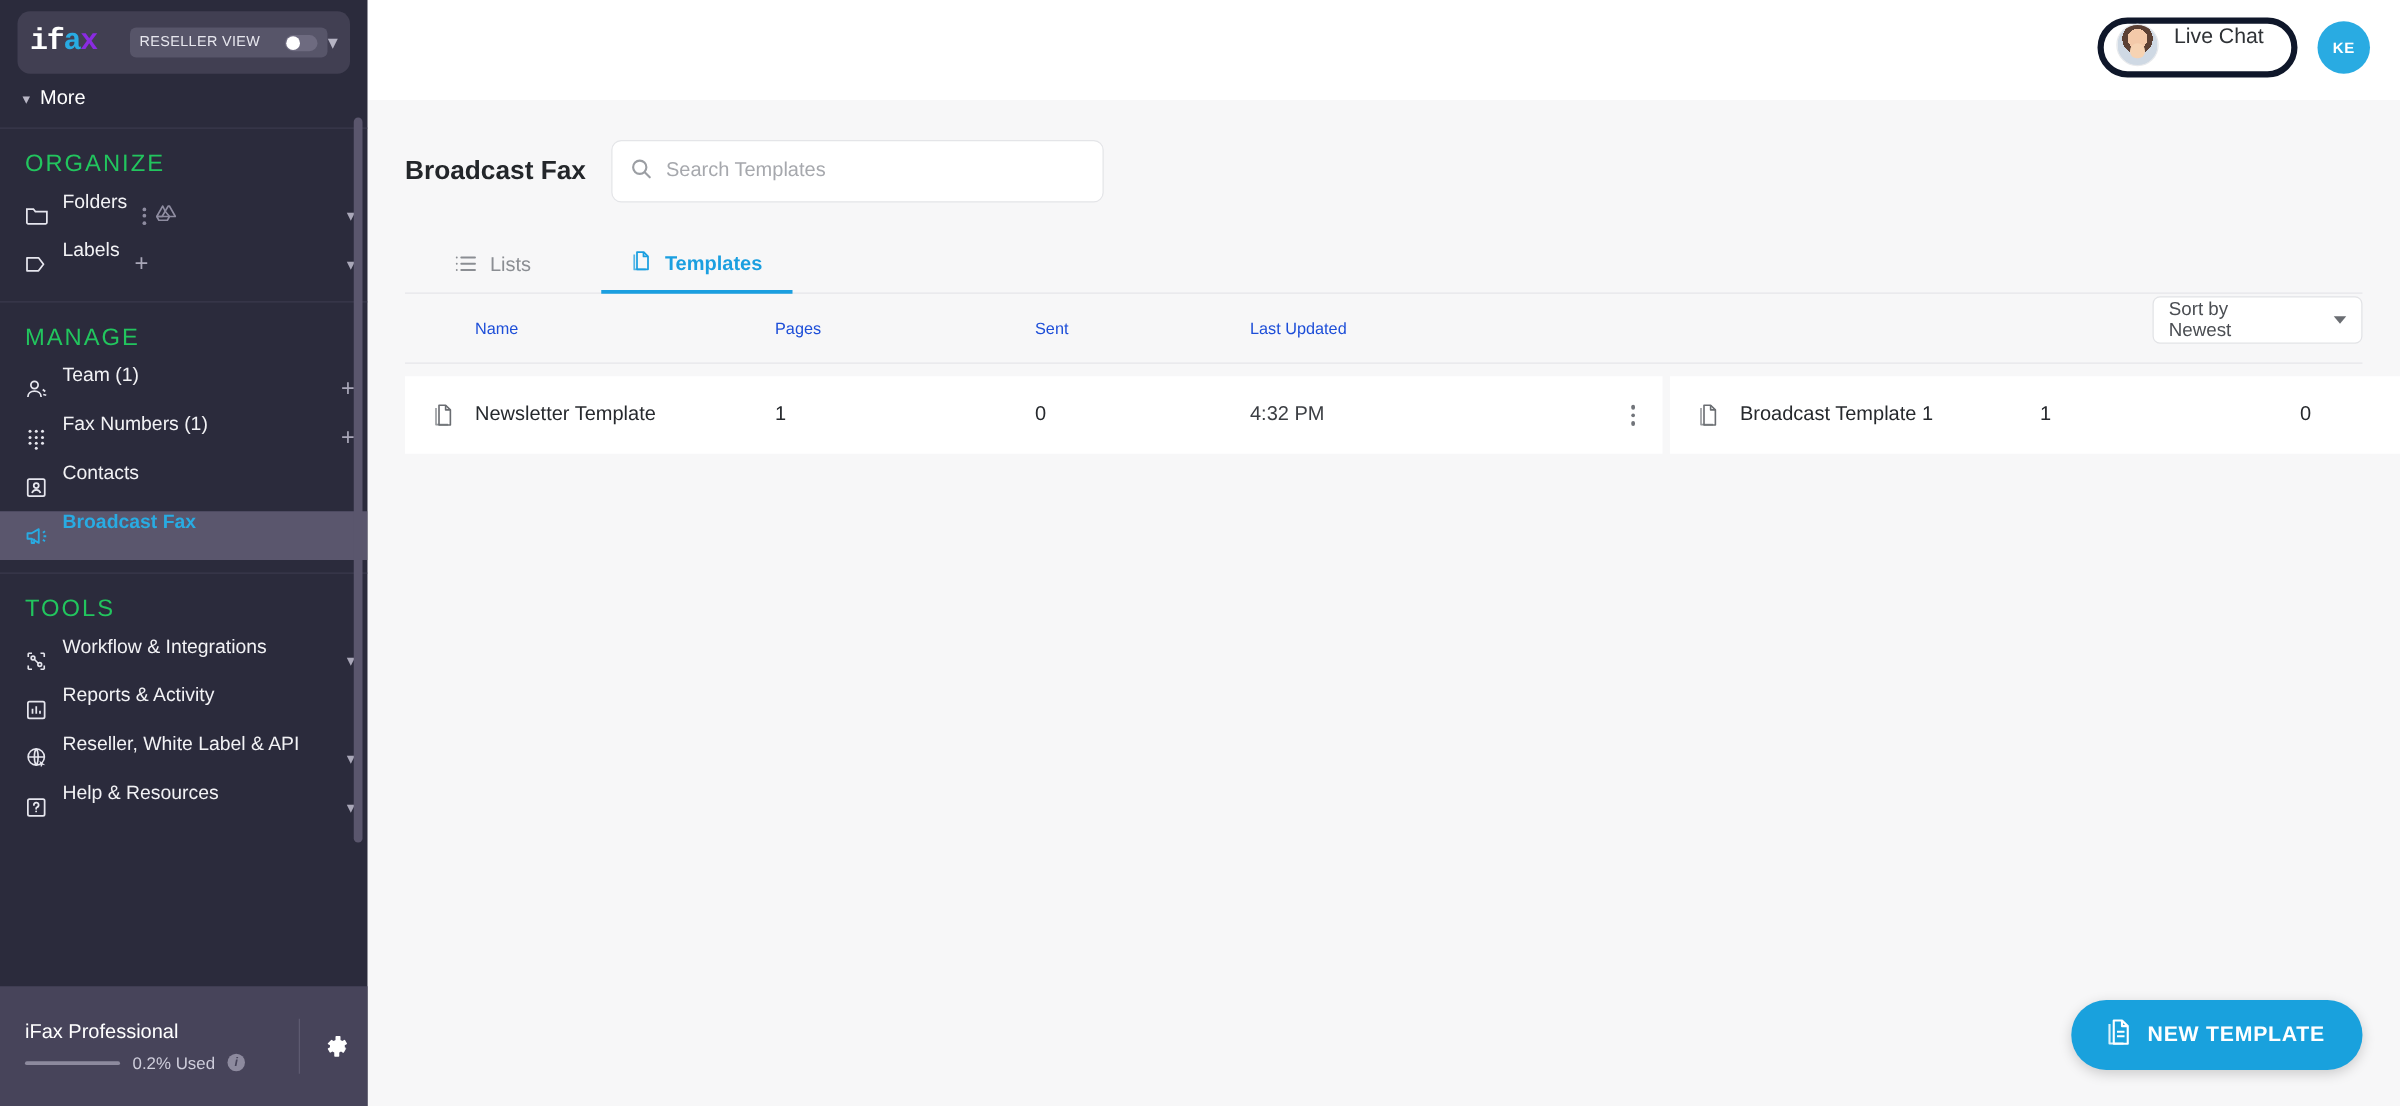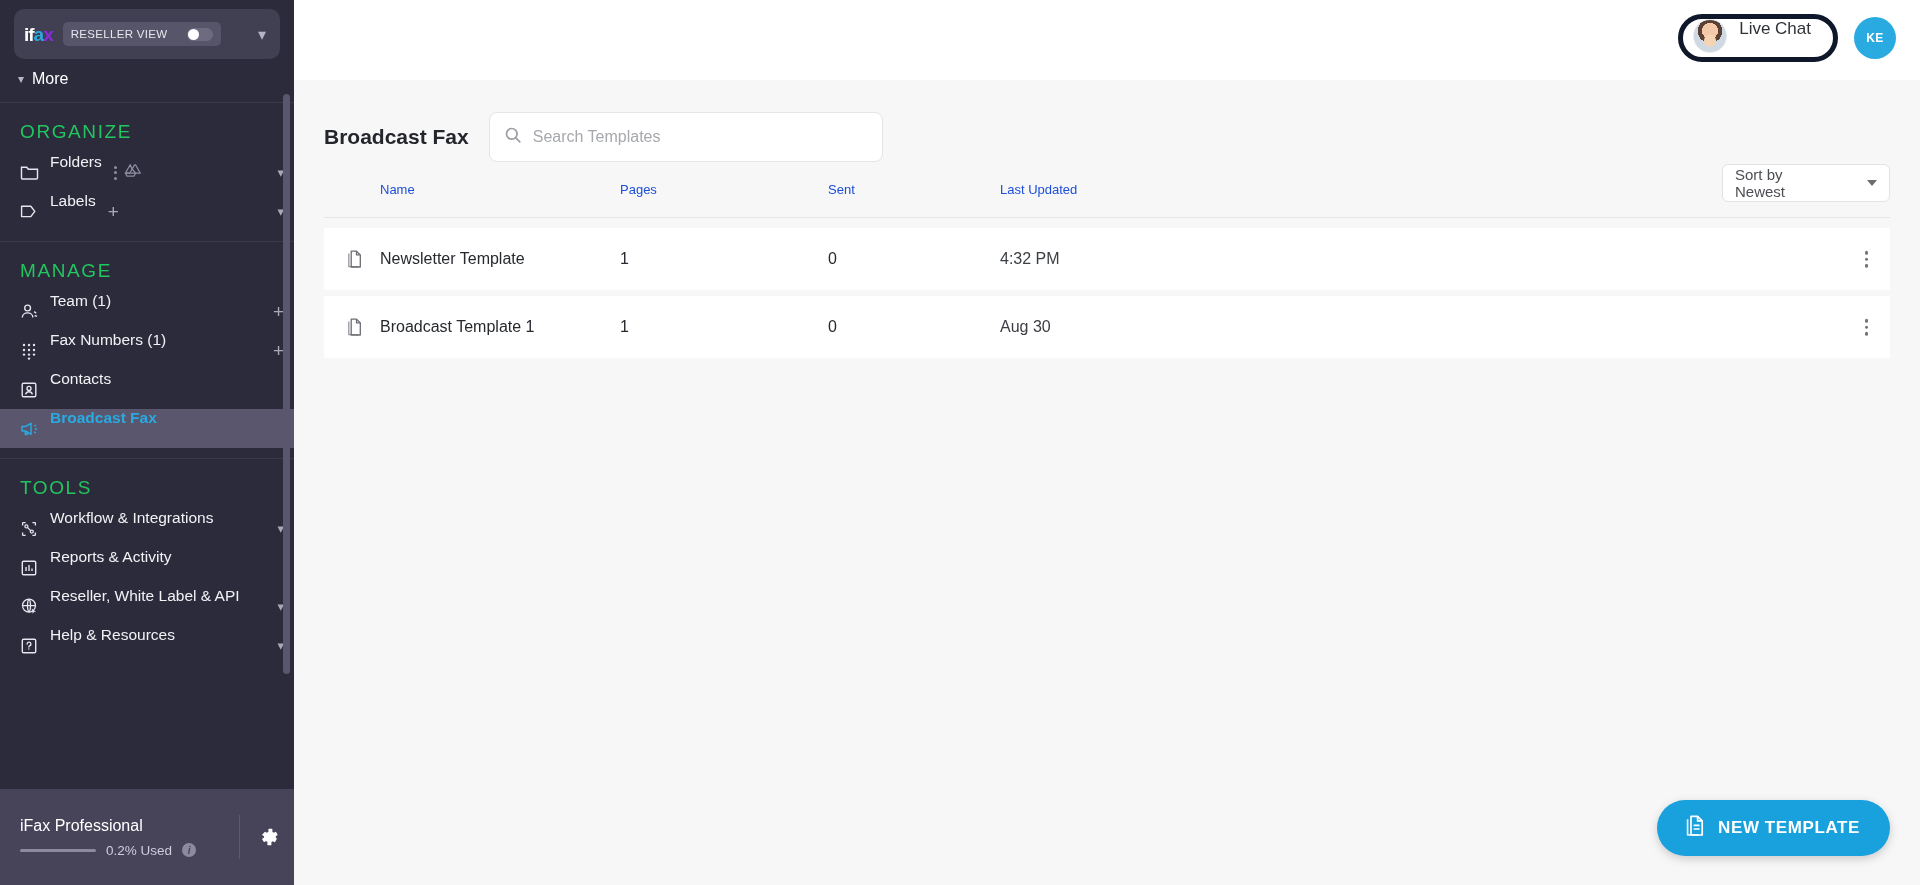--- a/index.html
+++ b/index.html
@@ -48,26 +48,26 @@
   .sidebar {
     position: absolute; left: 0; top: 0; width: 294px; height: 885px;
     background: #2b2b3c; z-index: 5;
     display: flex; flex-direction: column;
   }
   .sb-header {
     position: absolute; left: 14px; top: 9px; width: 266px; height: 50px;
     background: #413f52; border-radius: 10px;
     display: flex; align-items: center; padding: 0 10px; z-index: 3;
   }
-  .logo { font-size: 19px; font-weight: 800; letter-spacing: -1px; color: #ffffff; line-height: 1; }
+  .logo { font-size: 24px; font-weight: 800; letter-spacing: -1px; color: #ffffff; line-height: 1; font-family: Liberation Mono, monospace; }
   .logo .i { color: #ffffff; }
   .logo .dot { color: #29abe2; }
   .logo .x { color: #8a2be2; }
   .reseller-pill {
-    margin-left: 10px; height: 24px; border-radius: 5px; background: #575569;
+    margin-left: 26px; height: 24px; border-radius: 5px; background: #575569;
     display: flex; align-items: center; gap: 20px; padding: 0 8px;
   }
   .reseller-pill .txt { font-size: 11.5px; color: #e7e7ee; letter-spacing: .3px; white-space: nowrap; }
   .toggle {
     width: 26px; height: 13px; border-radius: 8px; background: #6e6b80; position: relative;
   }
   .toggle::after {
     content: ""; position: absolute; left: 1px; top: 1px;
     width: 11px; height: 11px; border-radius: 50%; background: #ffffff;
   }
@@ -171,21 +171,21 @@
   .col-sent { width: 172px; }
   .col-updated { width: 330px; }
   .sort-select {
     position: absolute; right: 0; top: 2px;
     width: 168px; height: 38px; background: #ffffff; border: 1px solid #e2e3e6;
     border-radius: 6px; display: flex; align-items: center; justify-content: space-between;
     padding: 0 12px; font-size: 15px; color: #4b4e53; cursor: pointer; gap: 33px;
   }
   .caret { width: 0; height: 0; border-left: 5px solid transparent; border-right: 5px solid transparent; border-top: 6px solid #6a6d72; }
 
-  .rows { margin: 10px 30px 0; display: flex; flex-direction: column; gap: 6px; justify-content: space-between; }
+  .rows { margin: 10px 30px 0; display: flex; gap: 6px; justify-content: space-between; }
   .row {
     height: 62px; background: #ffffff; display: flex; align-items: center;
     padding-left: 22px; position: relative; cursor: pointer;
   }
   .row .doc-ic { width: 34px; color: #6a6d72; display: flex; flex: none; }
   .row .c-name { width: 240px; font-size: 16px; color: #26292d; }
   .row .c-pages { width: 208px; font-size: 16px; color: #26292d; }
   .row .c-sent { width: 172px; font-size: 16px; color: #26292d; }
   .row .c-updated { width: 330px; font-size: 16px; color: #3b3e43; }
   .row-menu {
@@ -431,20 +431,40 @@
         <span>
           <svg width="18" height="18" viewBox="0 0 18 18" fill="none" stroke="#9b9ea3" stroke-width="1.7" stroke-linecap="round">
               <circle cx="7.8" cy="7.8" r="5.3"></circle>
               <path d="M11.8 11.8l4 4"></path>
             </svg>
         </span>
         <input type="text" placeholder="Search Templates" style="">
       </div>
     </div>
 
+    <div class="tabs">
+      <div class="tab">
+        <span>
+          <svg width="17" height="14" viewBox="0 0 17 14" fill="none" stroke="#8b8e93" stroke-width="1.5" stroke-linecap="round">
+              <path d="M5 2h11M5 7h11M5 12h11M1.4 2h.01M1.4 7h.01M1.4 12h.01"></path>
+            </svg>
+        </span>
+        <span>Lists</span>
+      </div>
+      <div class="tab active">
+        <span>
+          <svg width="16" height="18" viewBox="0 0 16 18" fill="none" stroke="#1b9fe0" stroke-width="1.4" stroke-linejoin="round">
+              <path d="M4.6 1.6h5.2l3.6 3.5v10.3H4.6z"></path>
+              <path d="M9.8 1.6v3.5h3.6"></path>
+              <path d="M2.4 3.6v11.9h9.2" opacity=".75"></path>
+            </svg>
+        </span>
+        <span>Templates</span>
+      </div>
+    </div>
 
     <div class="table-head">
       <span class="th col-name">Name</span>
       <span class="th col-pages">Pages</span>
       <span class="th col-sent">Sent</span>
       <span class="th col-updated">Last Updated</span>
       <span class="sort-select">
         <span>Sort by Newest</span>
         <span class="caret"></span>
       </span>

